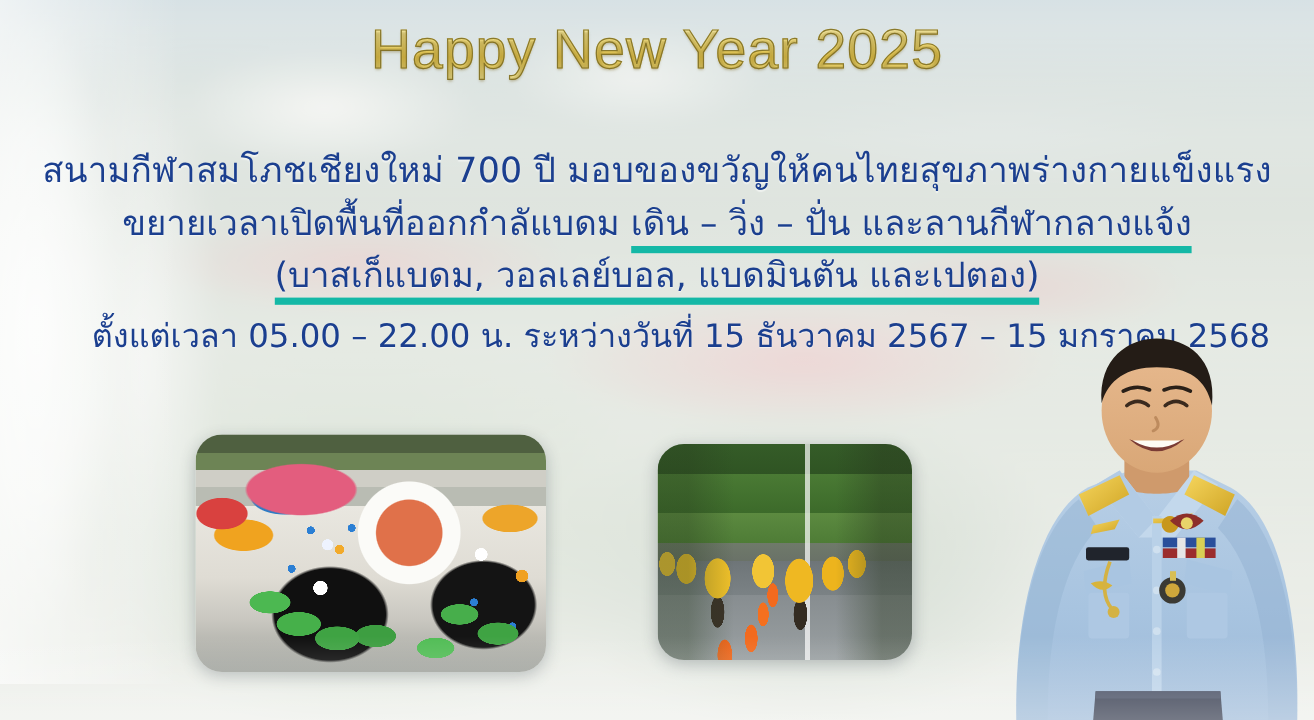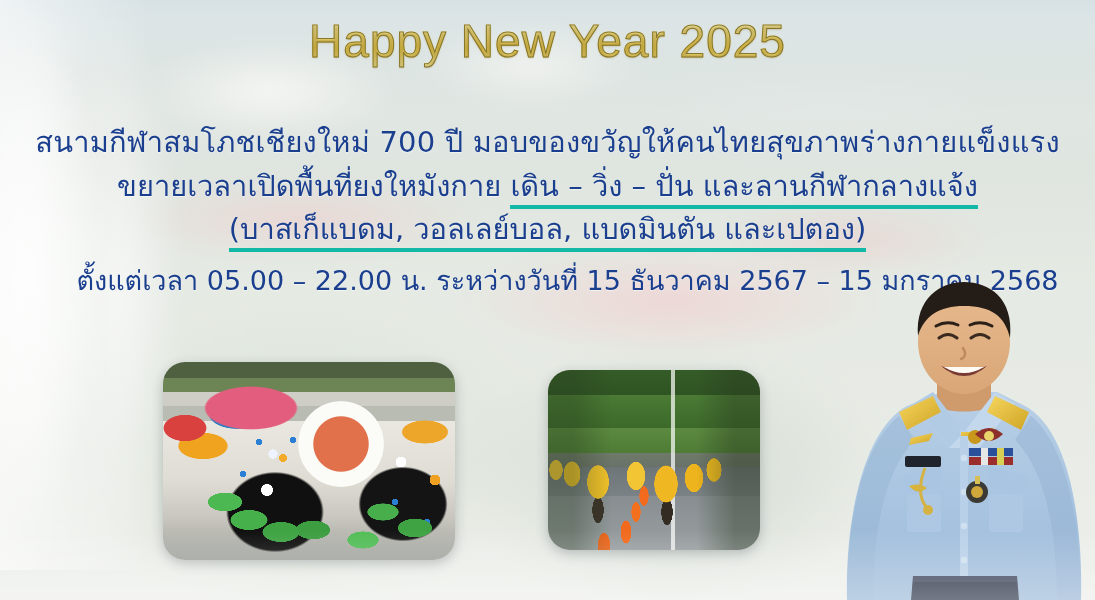--- a/index.html
+++ b/index.html
@@ -95,21 +95,21 @@
     white-space:nowrap;
     text-shadow:0 1px 1px rgba(255,255,255,.55);
   }
   .l1{ font-size:29px; letter-spacing:.2px; }
   .l2{ font-size:29px; margin-top:6px; }
   .l3{ font-size:29px; margin-top:6px; }
   .l4{ font-size:27px; margin-top:14px;padding-left:40px; }
 
   .seg-plain{ }
   .seg-underline{
-    border-bottom:4px solid #14b8a6;
+    border-bottom:6px solid #14b8a6;
     padding-bottom:2px;
   }
 
   
   .photo{
     position:absolute;
     border-radius:22px;
     overflow:hidden;
     box-shadow:0 4px 12px rgba(60,70,80,.30);
   }
@@ -225,21 +225,21 @@
     <div class="bg-aerial"></div>
     <div class="bg-veil"></div>
     <div class="bg-left-fade"></div>
   </div>
 
   <div class="title">Happy New Year 2025</div>
 
   <div class="lines">
     <div class="line l1">สนามกีฬาสมโภชเชียงใหม่ 700 ปี มอบของขวัญให้คนไทยสุขภาพร่างกายแข็งแรง</div>
 
-    <div class="line l2"><span class="seg-plain">ขยายเวลาเปิดพื้นที่ยงใหมังกาย </span><span class="seg-underline">เดิน – วิ่ง – ปั่น และลานกีฬากลางแจ้ง</span></div>
+    <div class="line l2"><span class="seg-plain">ขยายเวลาเปิดพื้นที่ออกกำลัแบดม </span><span class="seg-underline">เดิน – วิ่ง – ปั่น และลานกีฬากลางแจ้ง</span></div>
 
     <div class="line l3"><span class="seg-underline">(บาสเก็แบดม, วอลเลย์บอล, แบดมินตัน และเปตอง)</span></div>
 
     <div class="line l4">ตั้งแต่เวลา 05.00 – 22.00 น. ระหว่างวันที่ 15 ธันวาคม 2567 – 15 มกราคม 2568</div>
   </div>
 
   <div class="photo photo-left">
     <div class="court"></div>
   </div>
 

